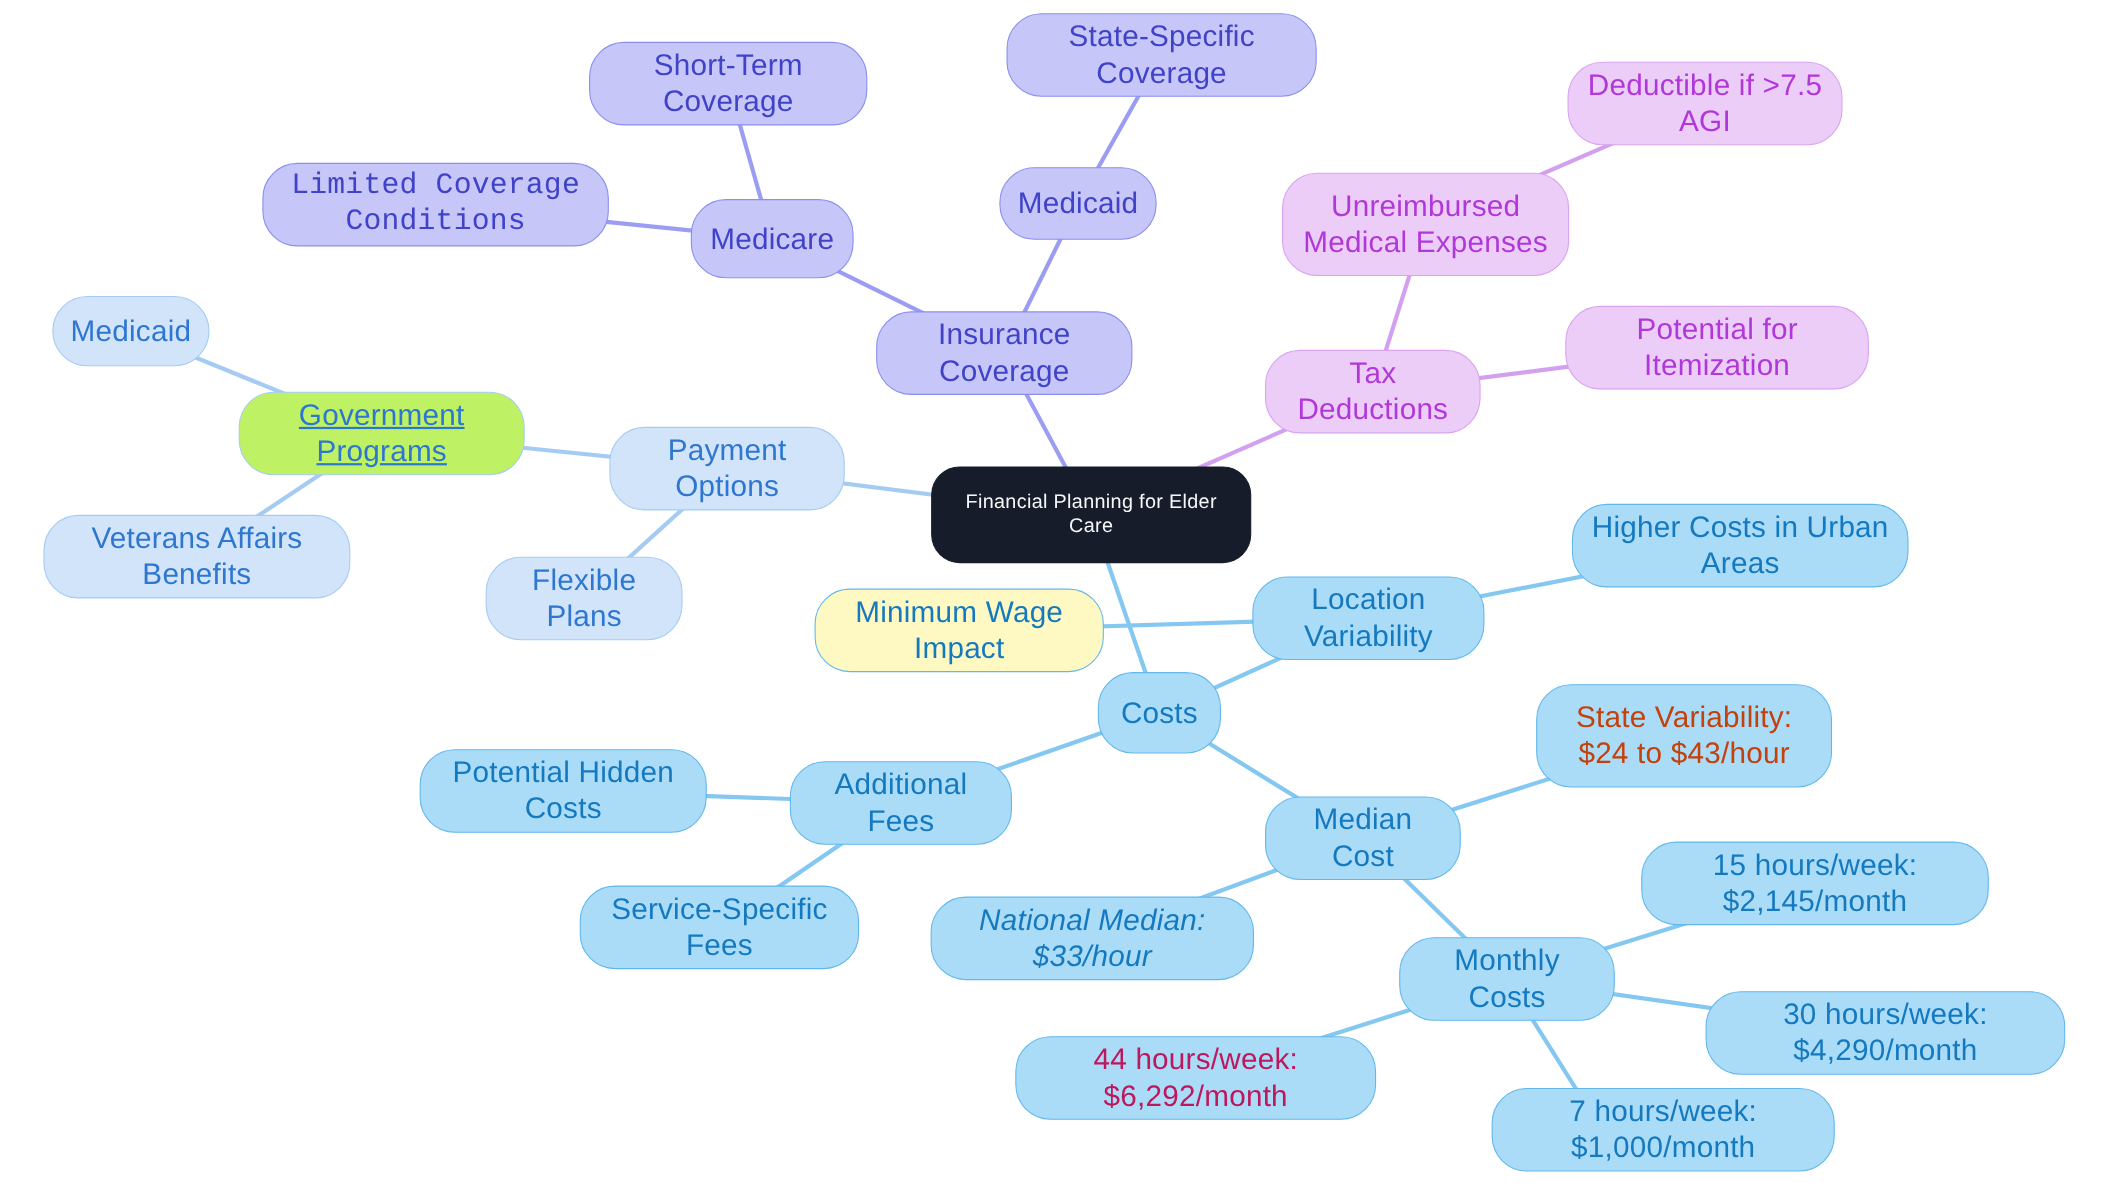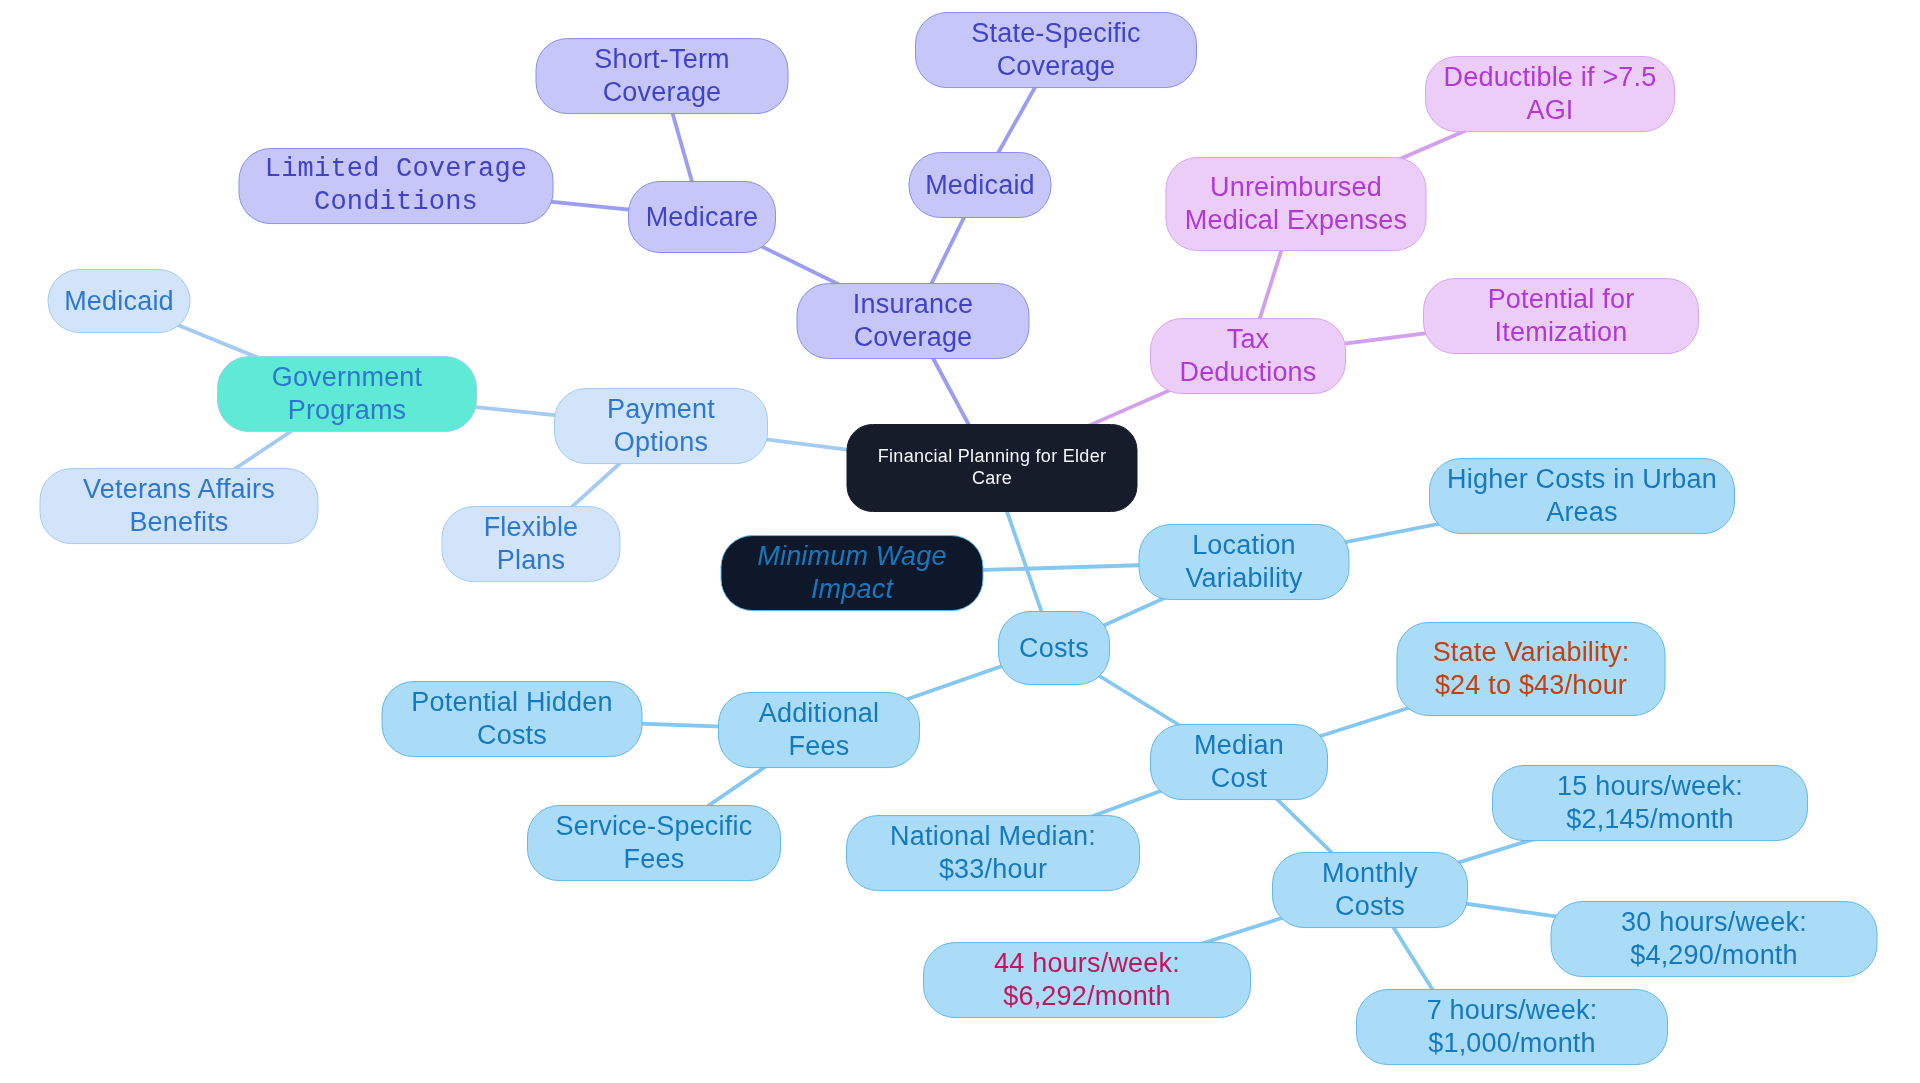--- a/index.html
+++ b/index.html
@@ -73,33 +73,33 @@
       <div class="node" style="left: 702px; top: 217px; width: 148px; min-height: 72px; background: rgb(198, 199, 248); border: 1.6px solid rgb(138, 142, 239); color: rgb(64, 66, 200);">Medicare</div>
       <div class="node" style="left: 662px; top: 76px; width: 253px; min-height: 64px; background: rgb(198, 199, 248); border: 1.6px solid rgb(138, 142, 239); color: rgb(64, 66, 200);">Short-Term Coverage</div>
       <div class="node" style="left: 396px; top: 186px; width: 315px; min-height: 64px; background: rgb(198, 199, 248); border: 1.6px solid rgb(138, 142, 239); color: rgb(64, 66, 200); font-family: Liberation Mono, monospace;">Limited Coverage Conditions</div>
       <div class="node" style="left: 980px; top: 185px; width: 143px; min-height: 66px; background: rgb(198, 199, 248); border: 1.6px solid rgb(138, 142, 239); color: rgb(64, 66, 200);">Medicaid</div>
       <div class="node" style="left: 1056px; top: 50px; width: 282px; min-height: 64px; background: rgb(198, 199, 248); border: 1.6px solid rgb(138, 142, 239); color: rgb(64, 66, 200);">State-Specific Coverage</div>
       <div class="node" style="left: 1248px; top: 356px; width: 196px; min-height: 66px; background: rgb(236, 205, 248); border: 1.6px solid rgb(217, 163, 240); color: rgb(177, 56, 216);">Tax Deductions</div>
       <div class="node" style="left: 1296px; top: 204px; width: 261px; min-height: 94px; background: rgb(236, 205, 248); border: 1.6px solid rgb(217, 163, 240); color: rgb(177, 56, 216);">Unreimbursed Medical Expenses</div>
       <div class="node" style="left: 1550px; top: 94px; width: 250px; min-height: 64px; background: rgb(236, 205, 248); border: 1.6px solid rgb(217, 163, 240); color: rgb(177, 56, 216);">Deductible if &gt;7.5 AGI</div>
       <div class="node" style="left: 1561px; top: 316px; width: 276px; min-height: 64px; background: rgb(236, 205, 248); border: 1.6px solid rgb(217, 163, 240); color: rgb(177, 56, 216);">Potential for Itemization</div>
       <div class="node" style="left: 661px; top: 426px; width: 214px; min-height: 68px; background: rgb(210, 228, 249); border: 1.6px solid rgb(165, 203, 243); color: rgb(46, 119, 208);">Payment Options</div>
-      <div class="node" style="left: 347px; top: 394px; width: 260px; min-height: 64px; background: #5eead4; border: 1.6px solid rgb(165, 203, 243); color: rgb(46, 119, 208);">Government Programs</div>
+      <div class="node" style="left: 347px; top: 394px; width: 260px; min-height: 64px; background: #bef264; border: 1.6px solid rgb(165, 203, 243); color: rgb(46, 119, 208); text-decoration: underline;">Government Programs</div>
       <div class="node" style="left: 119px; top: 301px; width: 143px; min-height: 64px; background: rgb(210, 228, 249); border: 1.6px solid rgb(165, 203, 243); color: rgb(46, 119, 208);">Medicaid</div>
       <div class="node" style="left: 179px; top: 506px; width: 279px; min-height: 64px; background: rgb(210, 228, 249); border: 1.6px solid rgb(165, 203, 243); color: rgb(46, 119, 208);">Veterans Affairs Benefits</div>
       <div class="node" style="left: 531px; top: 544px; width: 179px; min-height: 64px; background: rgb(210, 228, 249); border: 1.6px solid rgb(165, 203, 243); color: rgb(46, 119, 208);">Flexible Plans</div>
       <div class="node" style="left: 1054px; top: 648px; width: 112px; min-height: 74px; background: rgb(170, 220, 248); border: 1.6px solid rgb(98, 184, 236); color: rgb(21, 121, 191);">Costs</div>
       <div class="node" style="left: 1244px; top: 562px; width: 211px; min-height: 66px; background: rgb(170, 220, 248); border: 1.6px solid rgb(98, 184, 236); color: rgb(21, 121, 191);">Location Variability</div>
-      <div class="node" style="left: 852px; top: 573px; width: 263px; min-height: 64px; background: #0f172a; border: 1.6px solid rgb(98, 184, 236); color: rgb(21, 121, 191); font-style: italic;">Minimum Wage Impact</div>
+      <div class="node" style="left: 872px; top: 573px; width: 263px; min-height: 64px; background: #fef9c3; border: 1.6px solid rgb(98, 184, 236); color: rgb(21, 121, 191);">Minimum Wage Impact</div>
       <div class="node" style="left: 1582px; top: 496px; width: 306px; min-height: 64px; background: rgb(170, 220, 248); border: 1.6px solid rgb(98, 184, 236); color: rgb(21, 121, 191);">Higher Costs in Urban Areas</div>
       <div class="node" style="left: 819px; top: 730px; width: 202px; min-height: 70px; background: rgb(170, 220, 248); border: 1.6px solid rgb(98, 184, 236); color: rgb(21, 121, 191);">Additional Fees</div>
       <div class="node" style="left: 512px; top: 719px; width: 261px; min-height: 64px; background: rgb(170, 220, 248); border: 1.6px solid rgb(98, 184, 236); color: rgb(21, 121, 191);">Potential Hidden Costs</div>
       <div class="node" style="left: 654px; top: 843px; width: 254px; min-height: 64px; background: rgb(170, 220, 248); border: 1.6px solid rgb(98, 184, 236); color: rgb(21, 121, 191);">Service-Specific Fees</div>
       <div class="node" style="left: 1239px; top: 762px; width: 178px; min-height: 66px; background: rgb(170, 220, 248); border: 1.6px solid rgb(98, 184, 236); color: rgb(21, 121, 191);">Median Cost</div>
       <div class="node" style="left: 1531px; top: 669px; width: 269px; min-height: 94px; background: rgb(170, 220, 248); border: 1.6px solid rgb(98, 184, 236); color: #c2410c;">State Variability: $24 to $43/hour</div>
-      <div class="node" style="left: 993px; top: 853px; width: 294px; min-height: 64px; background: rgb(170, 220, 248); border: 1.6px solid rgb(98, 184, 236); color: rgb(21, 121, 191);">National Median: $33/hour</div>
+      <div class="node" style="left: 993px; top: 853px; width: 294px; min-height: 64px; background: rgb(170, 220, 248); border: 1.6px solid rgb(98, 184, 236); color: rgb(21, 121, 191); font-style: italic;">National Median: $33/hour</div>
       <div class="node" style="left: 1370px; top: 890px; width: 196px; min-height: 66px; background: rgb(170, 220, 248); border: 1.6px solid rgb(98, 184, 236); color: rgb(21, 121, 191);">Monthly Costs</div>
       <div class="node" style="left: 1650px; top: 803px; width: 316px; min-height: 64px; background: rgb(170, 220, 248); border: 1.6px solid rgb(98, 184, 236); color: rgb(21, 121, 191);">15 hours/week: $2,145/month</div>
       <div class="node" style="left: 1714px; top: 939px; width: 327px; min-height: 64px; background: rgb(170, 220, 248); border: 1.6px solid rgb(98, 184, 236); color: rgb(21, 121, 191);">30 hours/week: $4,290/month</div>
       <div class="node" style="left: 1087px; top: 980px; width: 328px; min-height: 64px; background: rgb(170, 220, 248); border: 1.6px solid rgb(98, 184, 236); color: #be185d;">44 hours/week: $6,292/month</div>
       <div class="node" style="left: 1512px; top: 1027px; width: 312px; min-height: 64px; background: rgb(170, 220, 248); border: 1.6px solid rgb(98, 184, 236); color: rgb(21, 121, 191);">7 hours/week: $1,000/month</div>
     </div>
 </div>
 
 </body></html>

